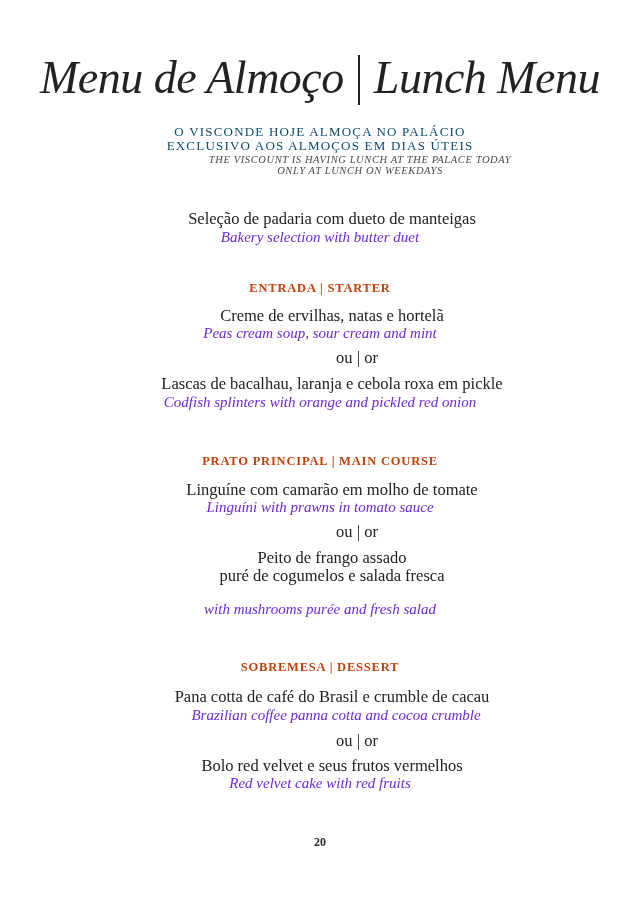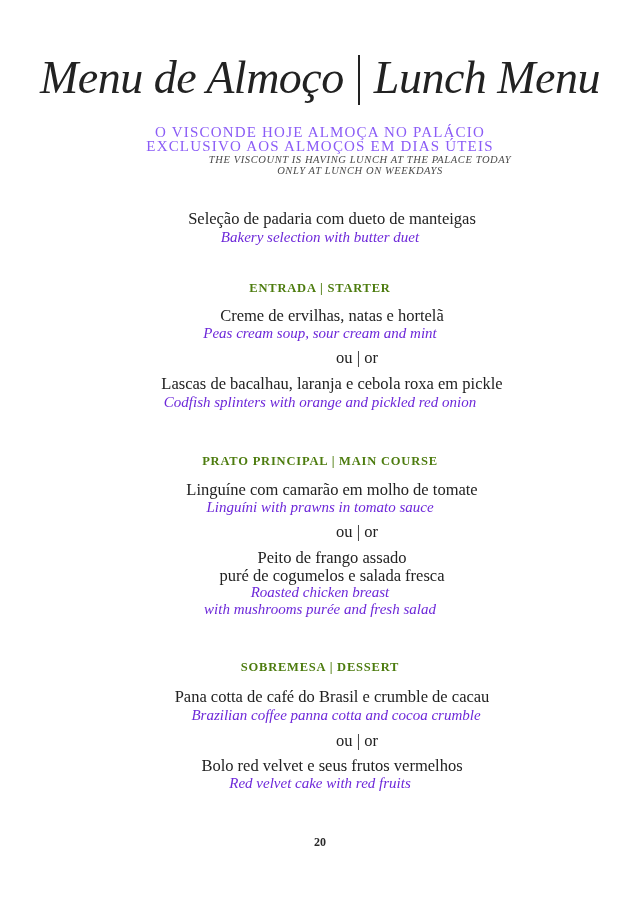--- a/index.html
+++ b/index.html
@@ -52,23 +52,23 @@
     .title-divider {
       width: 2px;
       height: 50px;
       background: #222;
       display: inline-block;
       margin-top: 4px;
     }
     
     .sub-pt {
       font-family: "Liberation Serif", "DejaVu Serif", serif;
-      font-size: 15px;
+      font-size: 13px;
       letter-spacing: 1.2px;
-      color: #8b5cf6;
+      color: #0c4a6e;
       line-height: 14px;
     }
     .sub-en {
       font-family: "Liberation Serif", "DejaVu Serif", serif;
       font-style: italic;
       font-size: 10.5px;
       letter-spacing: 0.6px;
       color: #4a4a4a;
       line-height: 11px;
       padding-left: 40px;
@@ -93,21 +93,21 @@
       font-size: 16.5px;
       color: #222;
       line-height: 20px;
       padding-left: 37px;
     }
     .section-heading {
       font-family: "Liberation Serif", "DejaVu Serif", serif;
       font-weight: bold;
       font-size: 12.5px;
       letter-spacing: 0.8px;
-      color: #4d7c0f;
+      color: #c2410c;
       line-height: 14px;
     }
     .page-number {
       font-family: "Liberation Serif", "DejaVu Serif", serif;
       font-weight: bold;
       font-size: 12px;
       color: #2a2a2a;
       line-height: 14px;
     }
   </style>
@@ -136,21 +136,20 @@
   <div class="abs or-text" style="top:348px;">ou | or</div>
   <div class="abs dish-pt" style="top:374px;">Lascas de bacalhau, laranja e cebola roxa em pickle</div>
   <div class="abs dish-en" style="top:393px;">Codfish splinters with orange and pickled red onion</div>
 
   <div class="abs section-heading" style="top:454px;">PRATO PRINCIPAL | MAIN COURSE</div>
   <div class="abs dish-pt" style="top:480px;">Linguíne com camarão em molho de tomate</div>
   <div class="abs dish-en" style="top:498px;">Linguíni with prawns in tomato sauce</div>
   <div class="abs or-text" style="top:522px;">ou | or</div>
   <div class="abs dish-pt" style="top:548px;">Peito de frango assado</div>
   <div class="abs dish-pt" style="top:566px;">puré de cogumelos e salada fresca</div>
-  <div class="abs dish-en" style="top:583px;">Roasted chicken breast</div>
   <div class="abs dish-en" style="top:600px;">with mushrooms purée and fresh salad</div>
 
   <div class="abs section-heading" style="top:660px;">SOBREMESA | DESSERT</div>
   <div class="abs dish-pt" style="top:687px;">Pana cotta de café do Brasil e crumble de cacau</div>
   <div class="abs dish-en" style="top:706px;padding-left:16px;">Brazilian coffee panna cotta and cocoa crumble</div>
   <div class="abs or-text" style="top:731px;">ou | or</div>
   <div class="abs dish-pt" style="top:756px;">Bolo red velvet e seus frutos vermelhos</div>
   <div class="abs dish-en" style="top:774px;">Red velvet cake with red fruits</div>
 
   <div class="abs page-number" style="top:835px;">20</div>

